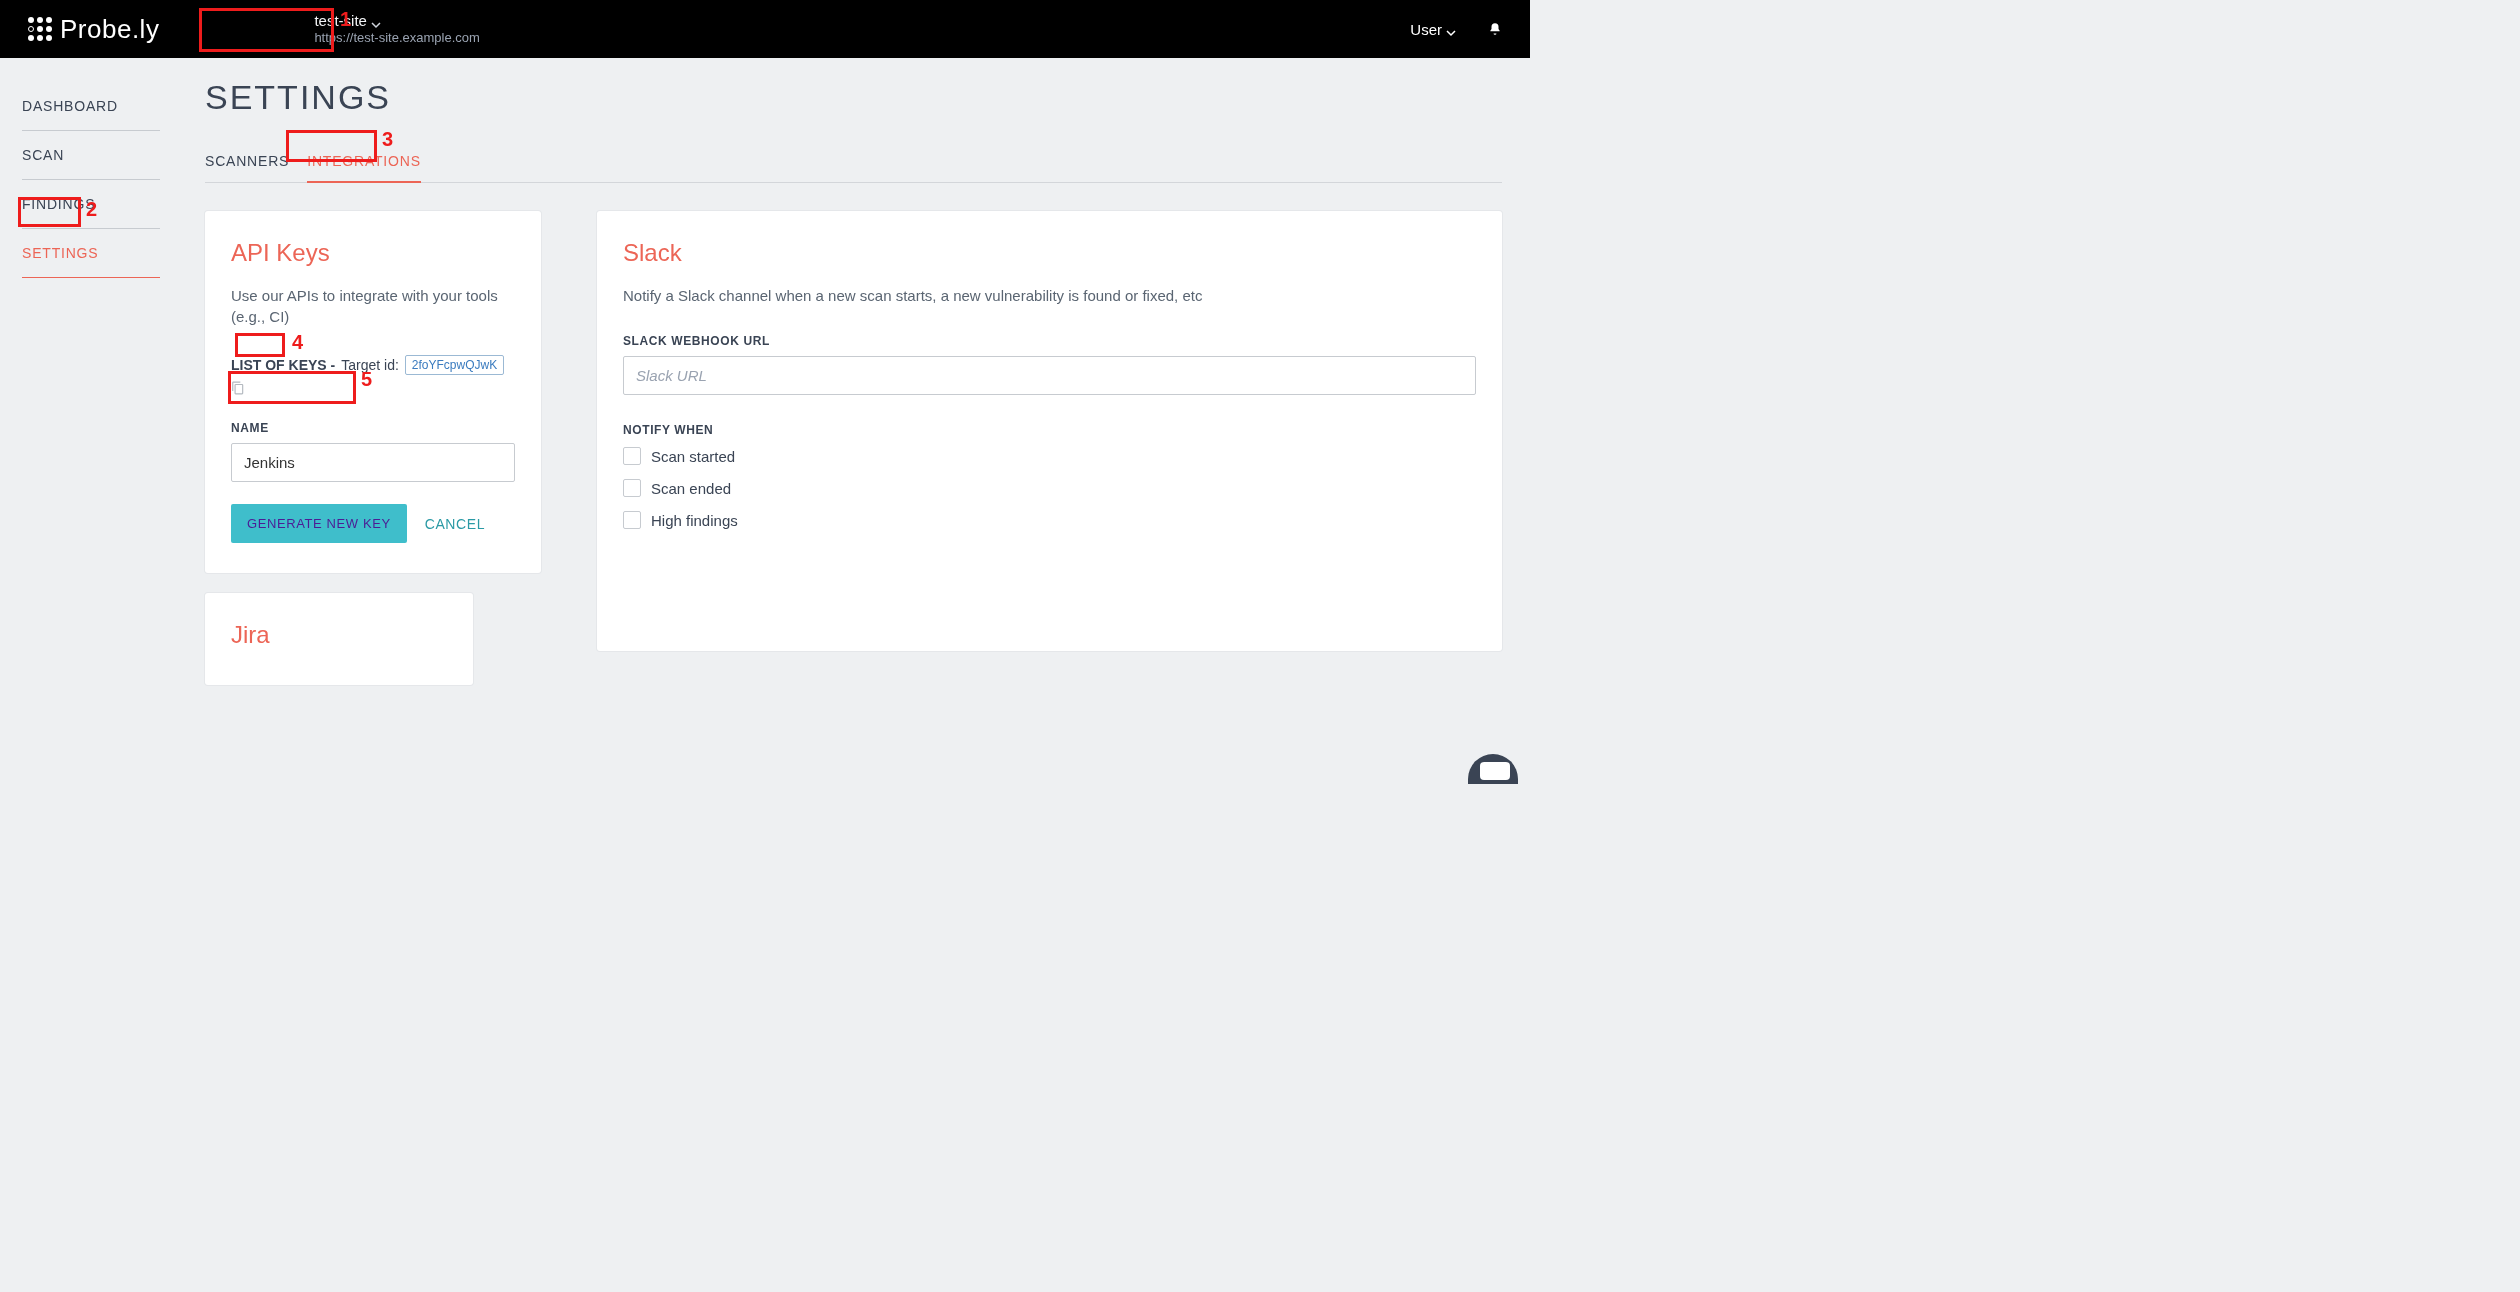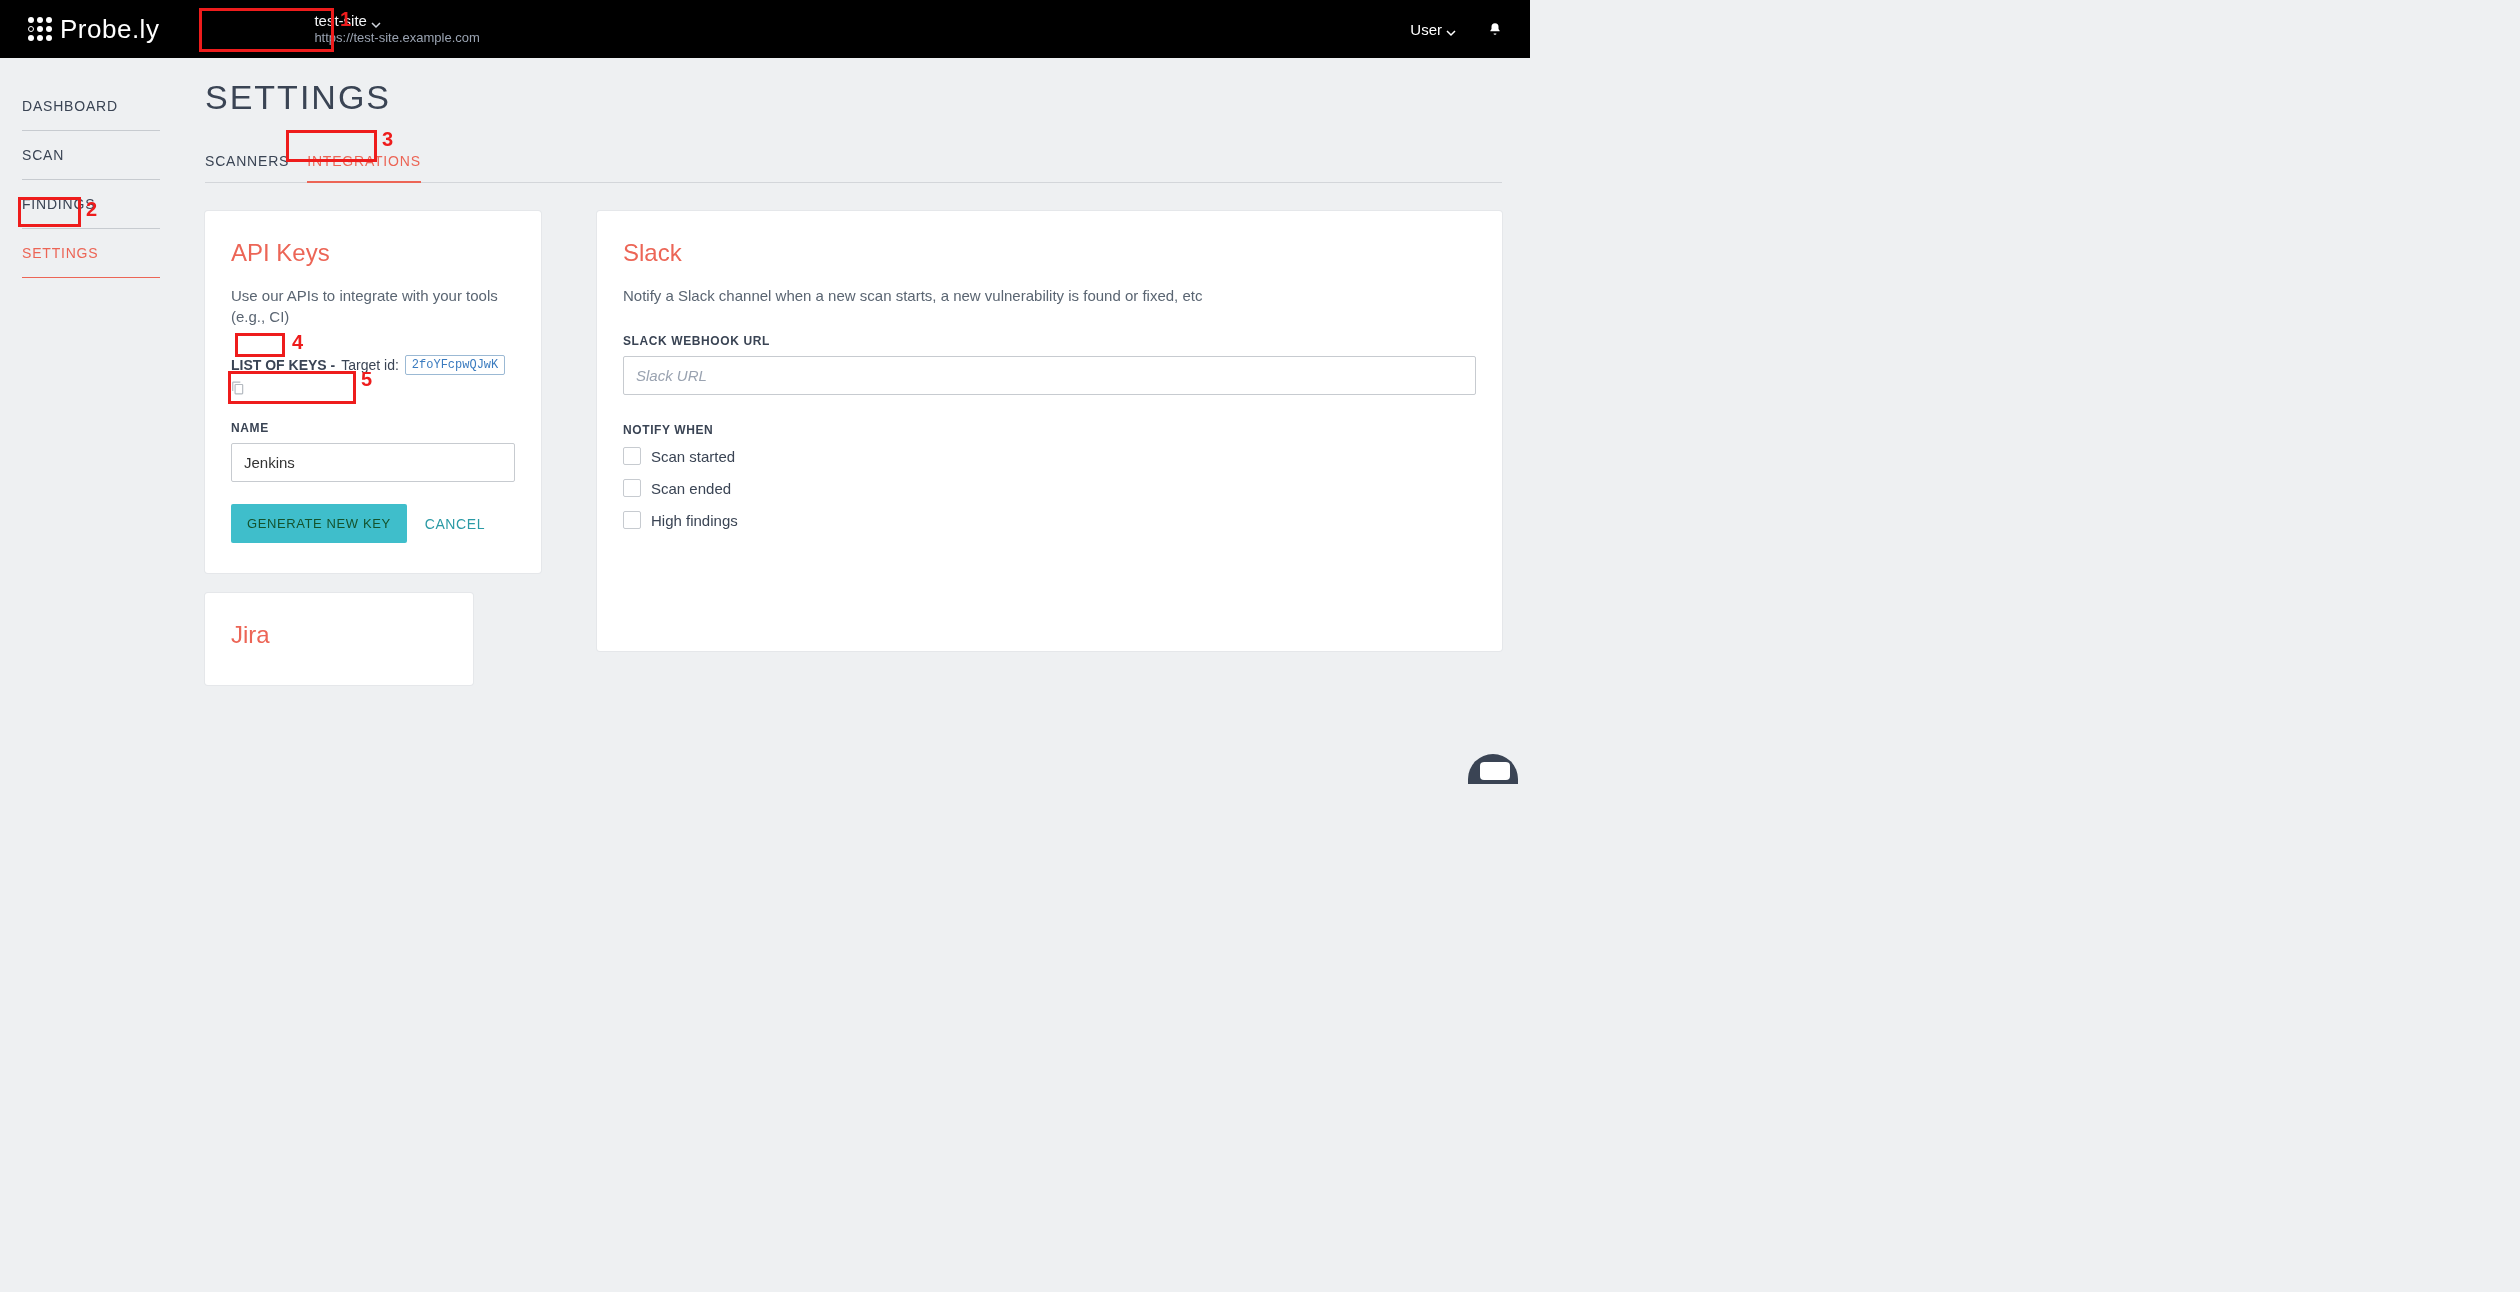--- a/index.html
+++ b/index.html
@@ -34,29 +34,29 @@
 .card{background:#fff;border-radius:3px;padding:28px 26px 30px;box-shadow:0 0 0 1px #e5e7ea}
 .col-left{width:336px;display:flex;flex-direction:column;gap:20px}
 .card.api{width:336px}
 .card.jira{width:268px;padding-bottom:18px}
 .card.slack{flex:1;min-height:440px}
 .card h2{color:#ec6556;font-weight:400;font-size:24px;margin-bottom:18px}
 .desc{color:#5a6572;font-size:15px;margin-bottom:28px;line-height:1.4}
 
 .keys-line{font-size:14px;color:#3a4454;display:flex;align-items:center;gap:6px;margin-bottom:26px;flex-wrap:wrap}
 .keys-line strong{font-weight:700}
-.target-id{font-family:Liberation Mono, monospace;font-size:12px;border:1px solid #9bb9d4;color:#3a7bbf;padding:2px 6px;border-radius:2px}
+.target-id{font-family:Liberation Sans, sans-serif;font-size:12px;border:1px solid #9bb9d4;color:#3a7bbf;padding:2px 6px;border-radius:2px}
 .copy-ico{width:14px;height:14px;opacity:.5;cursor:pointer}
 
 .fld-label{font-size:12px;letter-spacing:.6px;color:#3a4454;font-weight:600;margin-bottom:8px}
 .text-input{width:100%;border:1px solid #c7cbd0;border-radius:2px;padding:10px 12px;font-size:15px;color:#333;margin-bottom:22px}
 .text-input::placeholder{color:#9aa3b1;font-style:italic}
 
 .btn-row{display:flex;align-items:center;gap:18px}
-.btn-primary{background:#3fbecb;color:#14532d;border:none;padding:12px 16px;font-size:13px;letter-spacing:.6px;border-radius:2px;cursor:pointer}
+.btn-primary{background:#3fbecb;color:#4c1d95;border:none;padding:12px 16px;font-size:13px;letter-spacing:.6px;border-radius:2px;cursor:pointer}
 .btn-link{color:#2a9aa5;font-size:14px;letter-spacing:.6px;cursor:pointer}
 
 .check-row{display:flex;align-items:center;gap:10px;font-size:15px;color:#3a4454;margin-bottom:14px}
 .check-row .box{width:18px;height:18px;border:1px solid #c7cbd0;border-radius:2px}
 
 .chev{width:10px;height:10px;display:inline-block}
 .chev svg{width:100%;height:100%}
 
 
 .hl{position:absolute;border:3px solid #ee1c1c;pointer-events:none}

